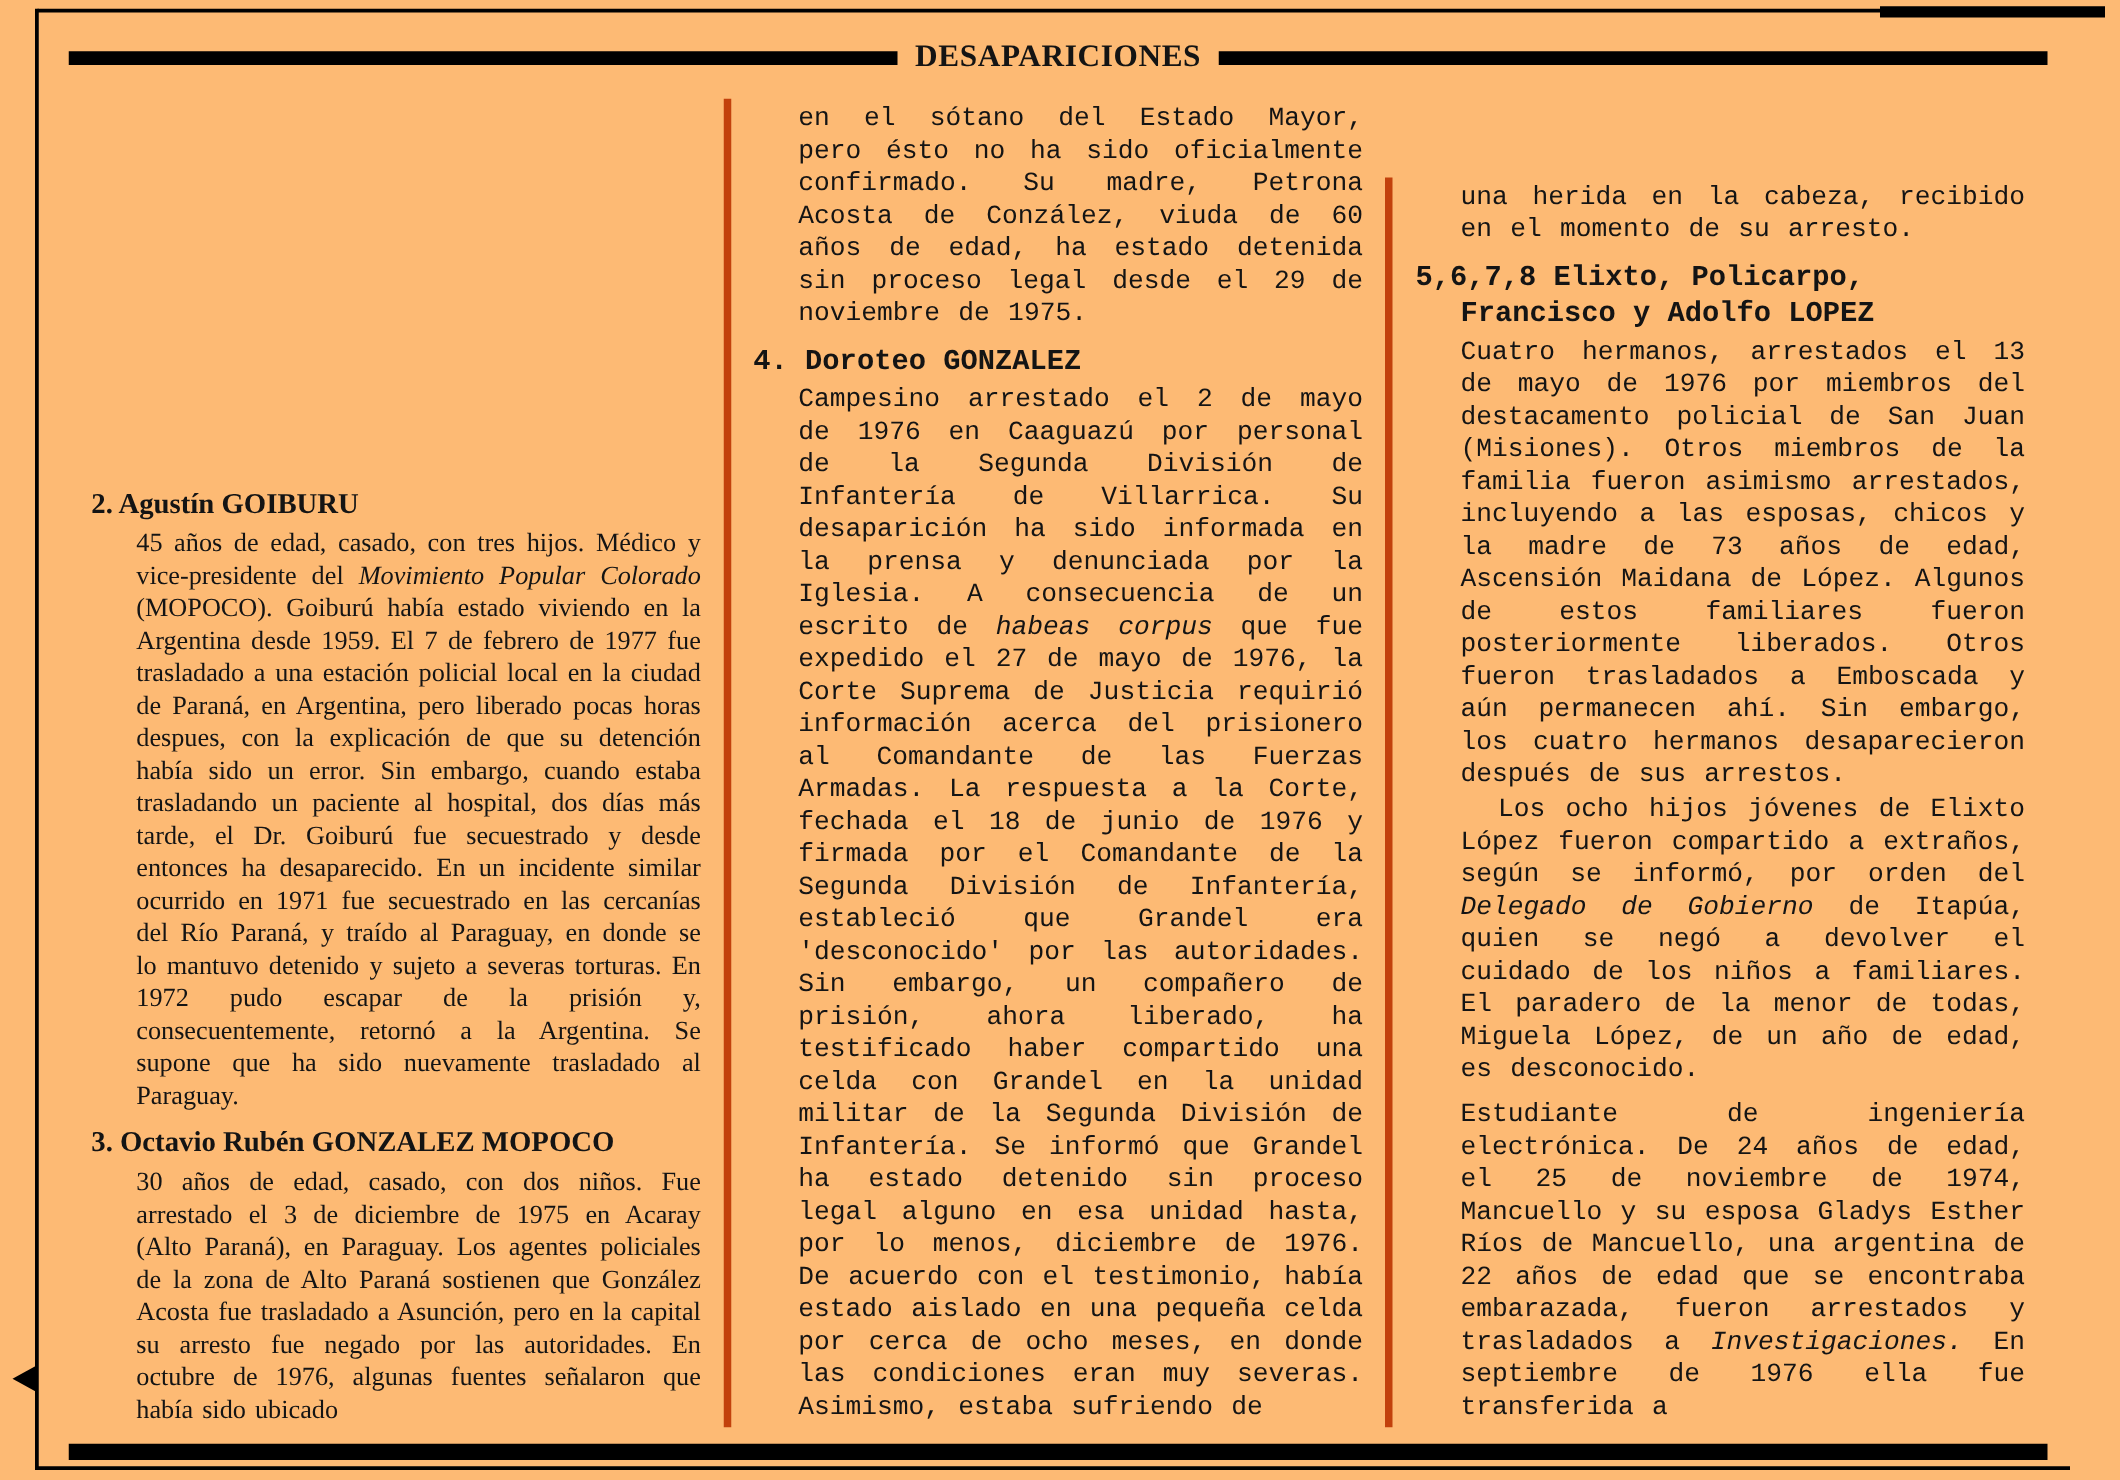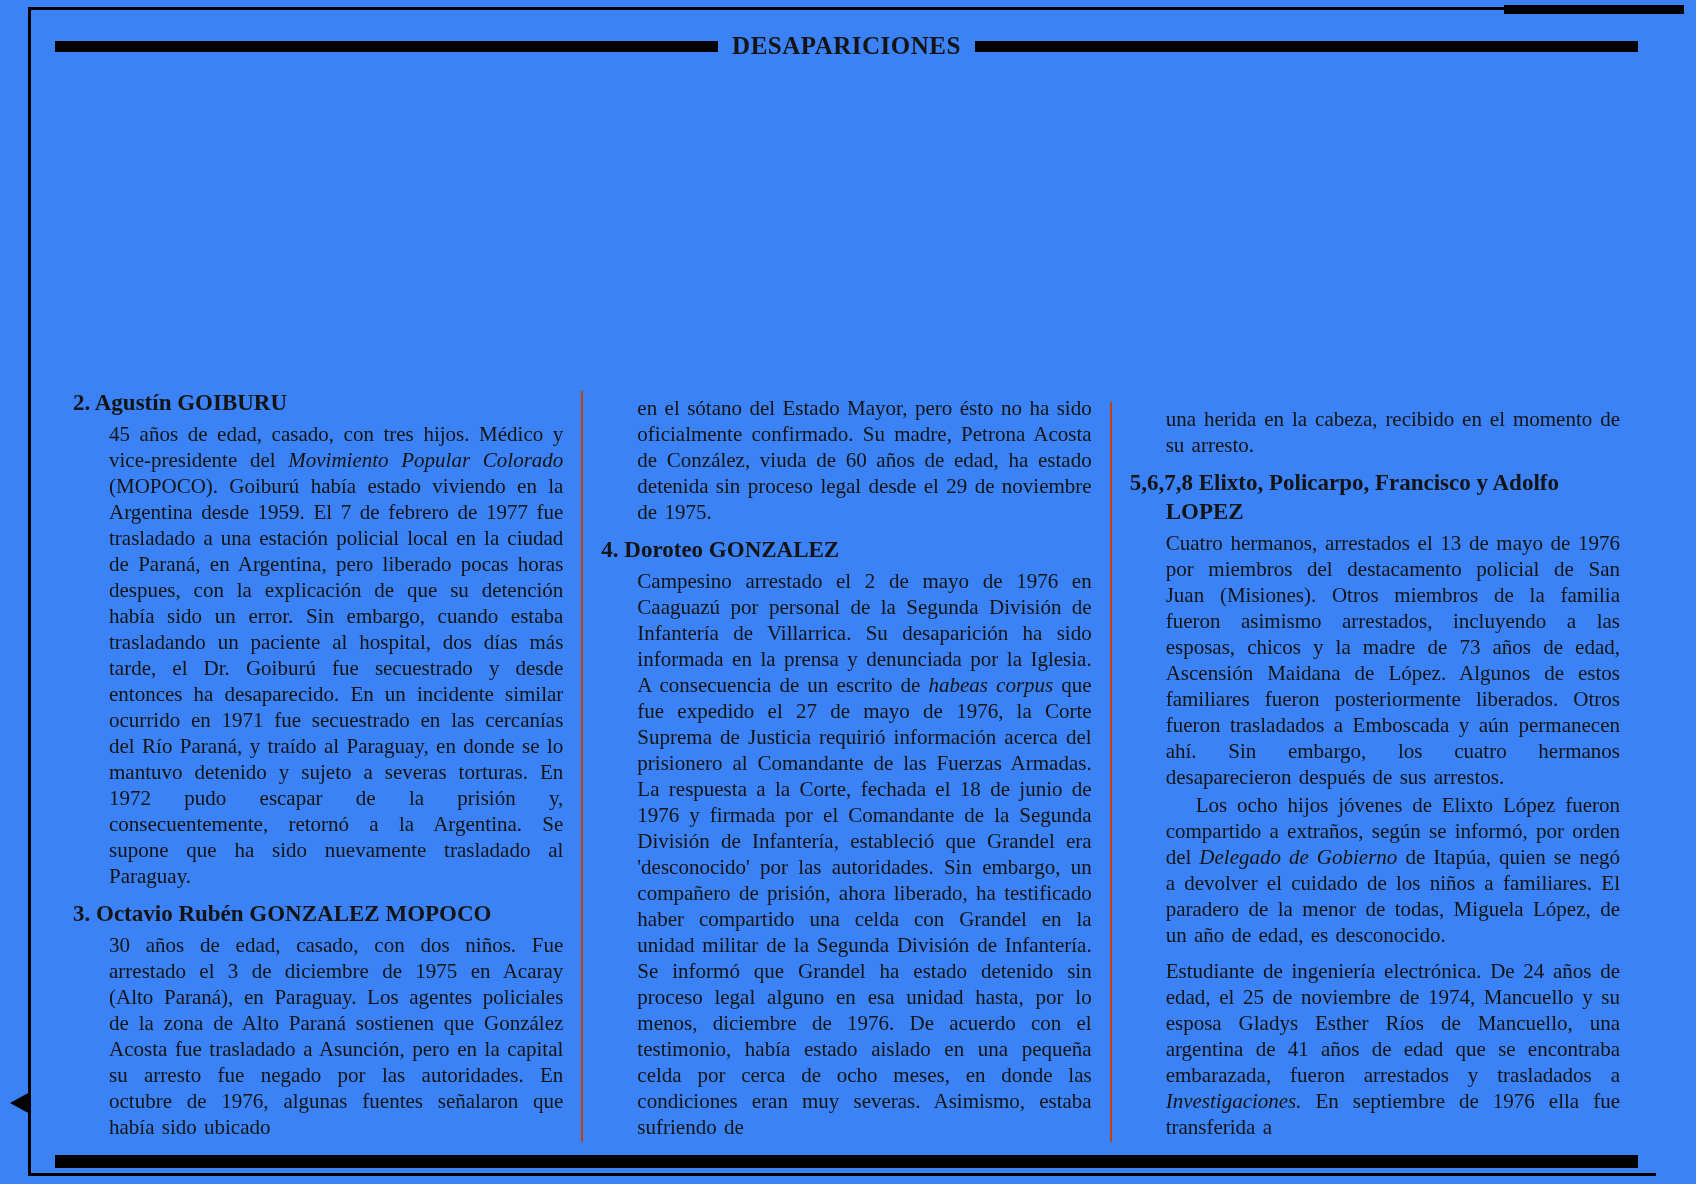--- a/index.html
+++ b/index.html
@@ -6,21 +6,21 @@
     margin: 0;
     padding: 0;
     background: #e8e8e4;
     font-family: "Liberation Serif", serif;
   }
   .page {
     position: relative;
     width: 1696px;
     height: 1184px;
     margin: 0 auto;
-    background: #3b82f6;
+    background: #fdba74;
     color: #141414;
     overflow: hidden;
   }
   
   .frame-top {
     position: absolute; top: 7px; left: 30px; right: 12px;
     height: 3px; background: #000;
   }
   .frame-top-right {
     position: absolute; top: 5px; right: 12px;
@@ -73,21 +73,22 @@
     height: calc(100% - 42px);
     overflow: hidden;
     align-items: flex-end;
   }
   .col {
     flex: 1 1 0;
     padding: 4px 18px 0 18px;
     overflow: hidden;
   }
   .col + .col {
-    border-left: 2px solid #c2410c;
+    border-left: 6px solid #c2410c;
+    font-family: Liberation Mono, monospace;
   }
   .block.entry { margin-top: 10px; }
   .block:first-child { margin-top: 0; }
   .entry-heading {
     font-weight: bold;
     font-size: 23px;
     line-height: 29px;
     padding-left: 36px;
     text-indent: -36px;
     margin: 0 0 4px 0;
@@ -144,21 +145,21 @@
       <div class="col">
           <div class="block continuation">
             <p class="para"><span>una herida en la cabeza, recibido en el momento de su arresto.</span></p>
           </div>
           <div class="block entry">
             <div class="entry-heading"><span class="entry-number">5,6,7,8</span> <span class="entry-title">Elixto, Policarpo, Francisco y Adolfo LOPEZ</span></div>
             <p class="para"><span>Cuatro hermanos, arrestados el 13 de mayo de 1976 por miembros del destacamento policial de San Juan (Misiones). Otros miembros de la familia fueron asimismo arrestados, incluyendo a las esposas, chicos y la madre de 73 años de edad, Ascensión Maidana de López. Algunos de estos familiares fueron posteriormente liberados. Otros fueron trasladados a Emboscada y aún permanecen ahí. Sin embargo, los cuatro hermanos desaparecieron después de sus arrestos.</span></p>
             <p class="para indent"><span>Los ocho hijos jóvenes de Elixto López fueron compartido a extraños, según se informó, por orden del </span><em>Delegado de Gobierno</em><span> de Itapúa, quien se negó a devolver el cuidado de los niños a familiares. El paradero de la menor de todas, Miguela López, de un año de edad, es desconocido.</span></p>
           </div>
           <div class="block entry">
-            <p class="para"><span>Estudiante de ingeniería electrónica. De 24 años de edad, el 25 de noviembre de 1974, Mancuello y su esposa Gladys Esther Ríos de Mancuello, una argentina de 41 años de edad que se encontraba embarazada, fueron arrestados y trasladados a </span><em>Investigaciones.</em><span> En septiembre de 1976 ella fue transferida a</span></p>
+            <p class="para"><span>Estudiante de ingeniería electrónica. De 24 años de edad, el 25 de noviembre de 1974, Mancuello y su esposa Gladys Esther Ríos de Mancuello, una argentina de 22 años de edad que se encontraba embarazada, fueron arrestados y trasladados a </span><em>Investigaciones.</em><span> En septiembre de 1976 ella fue transferida a</span></p>
           </div>
         </div>
     </div>
 
   </div>
 
   <div class="bottom-bar"></div>
 
 </div>
 

